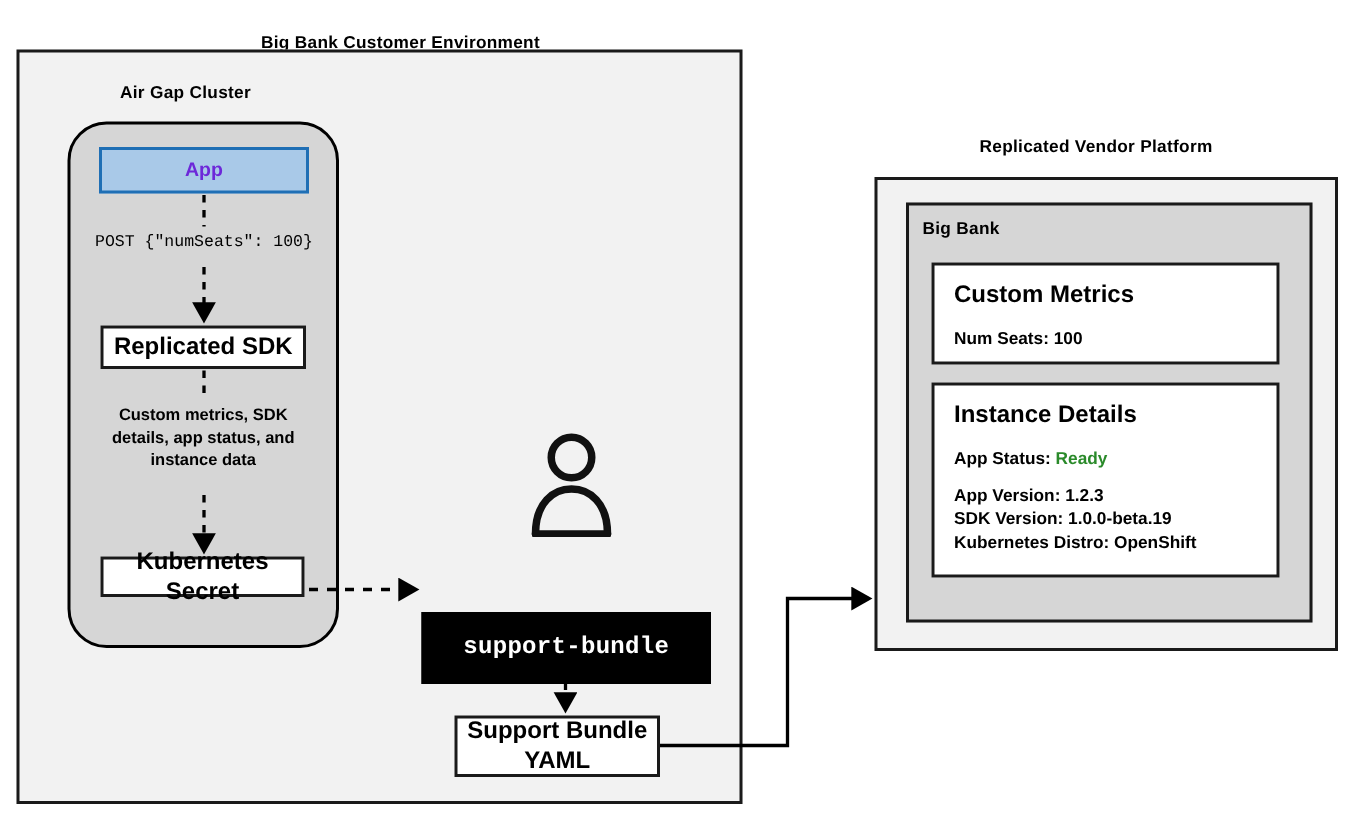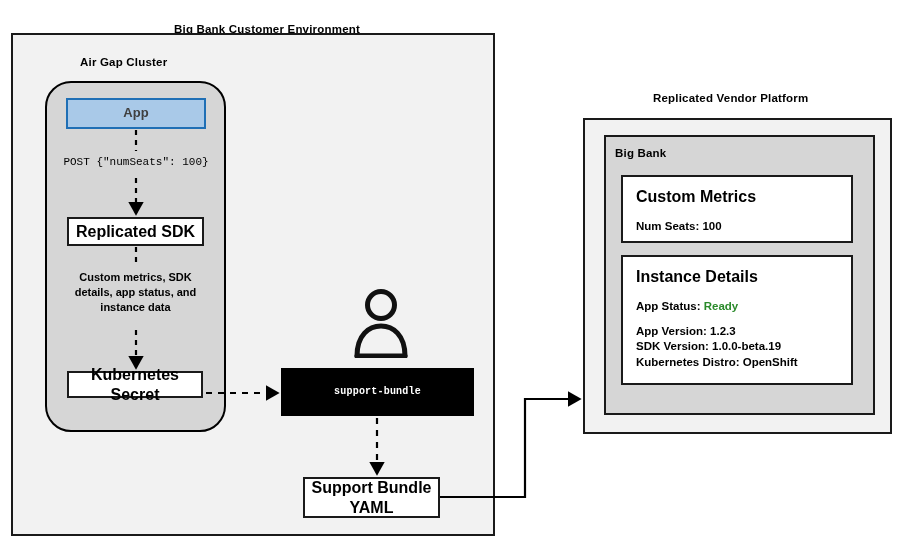--- a/index.html
+++ b/index.html
@@ -16,25 +16,25 @@
   .panel-mid{position:absolute;background:#d6d6d6;border:2px solid #1a1a1a;
              box-sizing:border-box;}
   .cluster{position:absolute;background:#d6d6d6;border:2.5px solid #000;
            border-radius:26px;box-sizing:border-box;}
 
   
   .box{position:absolute;box-sizing:border-box;display:flex;
        align-items:center;justify-content:center;text-align:center;
        font-weight:bold;font-size:16px;line-height:1.25;}
   .box-white{background:#ffffff;border:2px solid #1a1a1a;}
-  .box-app{background:#a9c9e8;border:2px solid #1f6fb5;color:#404040;
+  .box-app{background:#a9c9e8;border:2px solid #1f6fb5;color:#6d28d9;
            font-size:13px;}
   .box-black{background:#000000;color:#ffffff;border:1px solid #000;
-             font-family:"Liberation Mono",monospace;font-size:10px;
-             font-weight:bold;line-height:1.45;letter-spacing:.2px;}
+             font-family:"Liberation Mono",monospace;font-size:16px;
+             font-weight:bold;line-height:1.45;letter-spacing:.2px;margin-top:40px;}
 
   
   .card{position:absolute;background:#ffffff;border:2px solid #1a1a1a;
         box-sizing:border-box;padding:11px 13px;}
   .card .ctitle{font-weight:bold;font-size:16px;margin:0 0 13px 0;}
   .card .crow{font-weight:bold;font-size:11.5px;margin:0;line-height:1.32;}
   .card .gap{height:10px;}
   .ready{color:#2a8a2a;}
 
   

